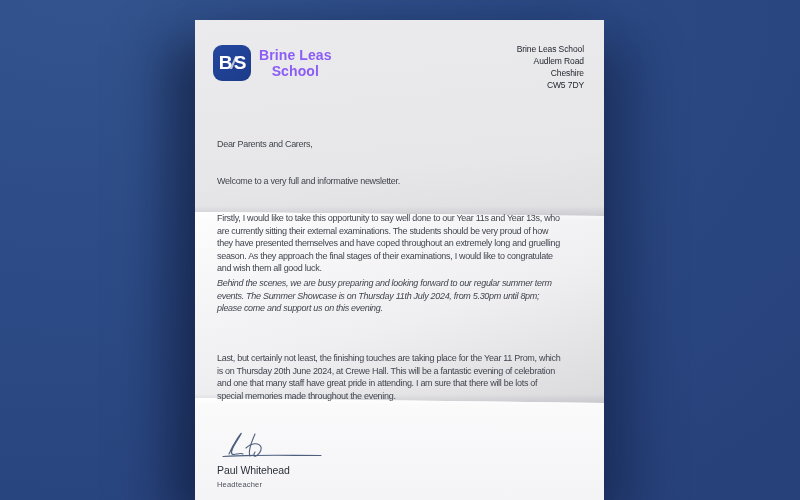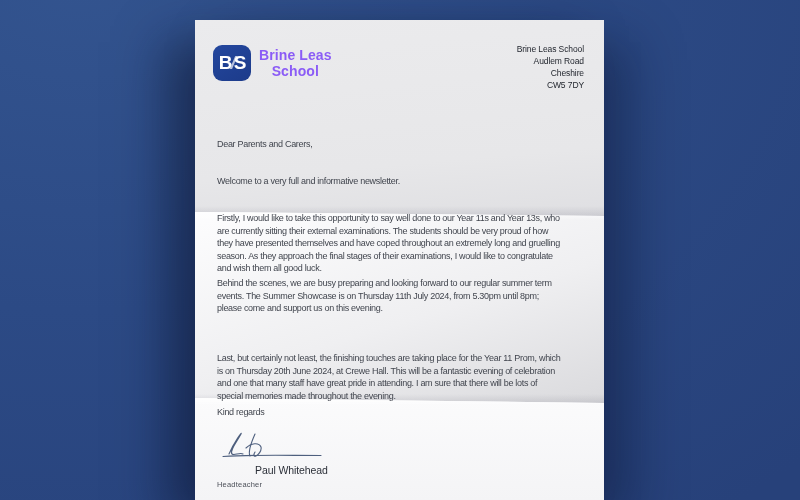--- a/index.html
+++ b/index.html
@@ -61,28 +61,28 @@
 
   
   .body-text {
     position:absolute; left:22px; width:382px; z-index:3;
     font-size:9px; letter-spacing:-.3px; line-height:12.6px;
     color:#41454e; white-space:pre-line;
   }
   #salutation { top:118px; }
   #intro      { top:155px; }
   #p1         { top:192px; }
-  #p2         { top:257px; }
+  #p2         { top:257px;font-style:italic; }
   #p3         { top:332px; }
   #closing    { top:386px; }
 
   
   .signature { position:absolute; left:20px; top:406px; width:118px; height:38px; z-index:3; }
   .signatory-name  { position:absolute; left:22px; top:444px; z-index:3;
-    font-size:10.5px; color:#2c3039; letter-spacing:-.1px;margin-left:38px; }
+    font-size:10.5px; color:#2c3039; letter-spacing:-.1px; }
   .signatory-title { position:absolute; left:22px; top:460px; z-index:3;
     font-size:7.5px; color:#4d515a; letter-spacing:.2px; }
 </style>
 </head>
 <body>
 
 <div class="paper">
 
   <div class="sec sec-top"></div>
   <div class="sec sec-mid"></div>
@@ -107,21 +107,20 @@
 they have presented themselves and have coped throughout an extremely long and gruelling
 season.  As they approach the final stages of their examinations, I would like to congratulate
 and wish them all good luck.</div>
   <div id="p2" class="body-text">Behind the scenes, we are busy preparing and looking forward to our regular summer term
 events. The Summer Showcase is on Thursday 11th July 2024, from 5.30pm until 8pm;
 please come and support us on this evening.</div>
   <div id="p3" class="body-text">Last, but certainly not least, the finishing touches are taking place for the Year 11 Prom, which
 is on Thursday 20th June 2024, at Crewe Hall. This will be a fantastic evening of celebration
 and one that many staff have great pride in attending.  I am sure that there will be lots of
 special memories made throughout the evening.</div>
-  <div id="closing" class="body-text">Kind regards</div>
 
   <svg class="signature" viewBox="0 0 118 38" fill="none" xmlns="http://www.w3.org/2000/svg">
     <g stroke="#4e5f7e" stroke-width="1.1" stroke-linecap="round" fill="none">
       <path d="M14 28 C19 16 28 4 26 8 C23 14 14 25 17 28 C19 30 25 26 28 28"></path>
       <path d="M40 8 C36 17 33 26 35 30"></path>
       <path d="M31 22 C36 17 44 16 46 21 C47 25 43 29 41 30 C39 31 38 29 40 26"></path>
       <path d="M8 30.5 C35 28.5 72 29.5 106 29.5"></path>
     </g>
   </svg>
   <div class="signatory-name">Paul Whitehead</div>

